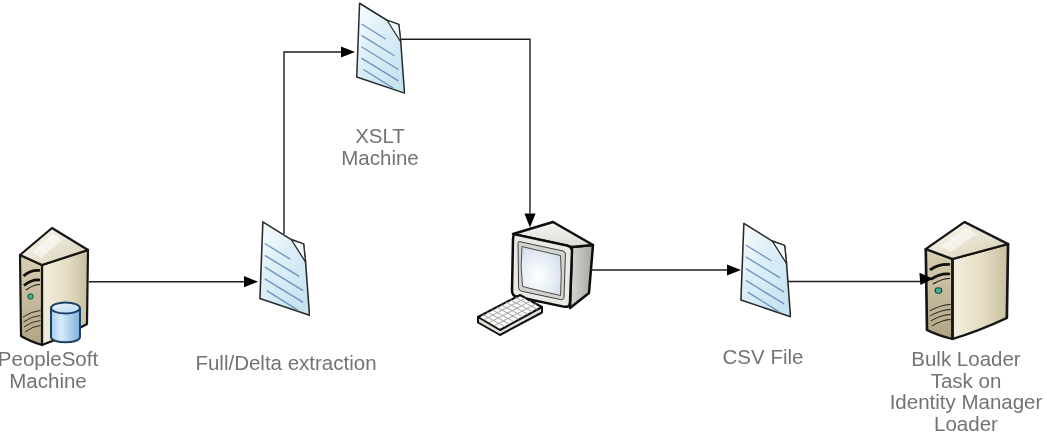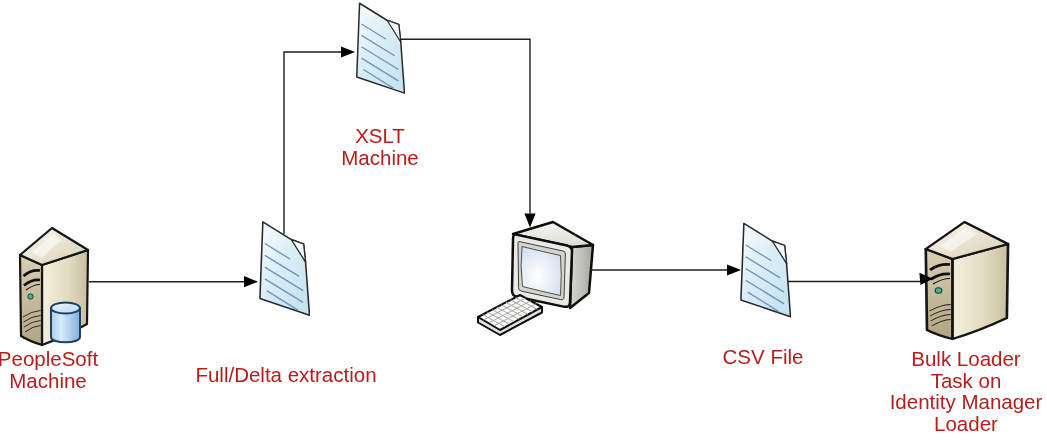--- a/index.html
+++ b/index.html
@@ -11,21 +11,21 @@
     font-family: "Liberation Sans", sans-serif;
     overflow: hidden;
   }
   .icon-svg { position: absolute; display: block; }
   .node-label {
     position: absolute;
     transform: translateX(-50%);
     text-align: center;
     font-size: 20.5px;
     line-height: 21.7px;
-    color: #b91c1c;
+    color: #737373;
     white-space: nowrap;
   }
   .overlay {
     position: absolute;
     left: 0; top: 0;
     width: 1047px; height: 444px;
     z-index: 4;
     pointer-events: none;
   }
 </style>
@@ -178,21 +178,21 @@
       <polygon points="741,270 727,264.4 727,275.6"></polygon>
       <polygon points="933,278.8 919.4,272.8 920.4,285"></polygon>
     </g>
   </svg>
 
   <div class="node-label" style="left:48px;top:348px">
     <div>PeopleSoft</div>
     <div>Machine</div>
   </div>
 
-  <div class="node-label" style="left:286px;top:364px">
+  <div class="node-label" style="left:286px;top:352px">
     <div>Full/Delta extraction</div>
   </div>
 
   <div class="node-label" style="left:380px;top:125px">
     <div>XSLT</div>
     <div>Machine</div>
   </div>
 
 
   <div class="node-label" style="left:763px;top:346px">

